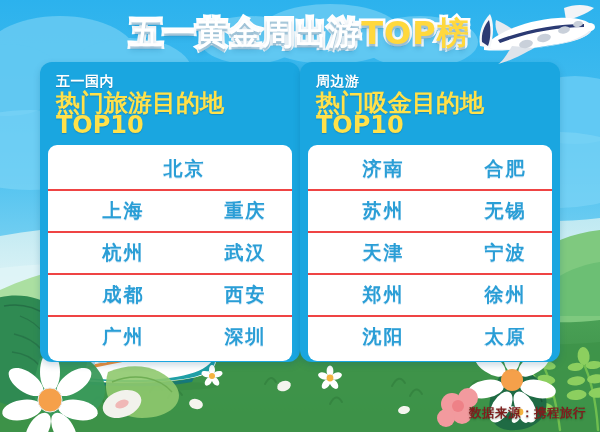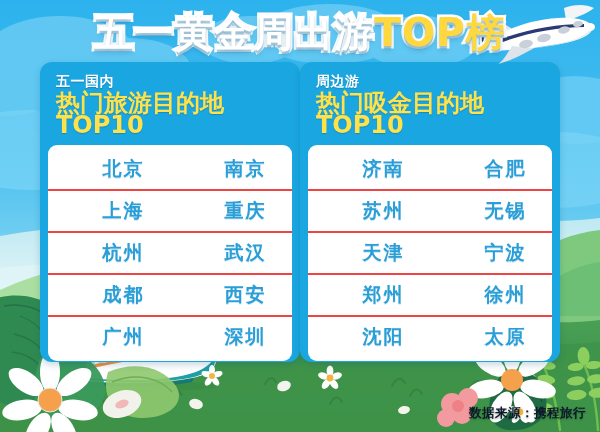--- a/index.html
+++ b/index.html
@@ -26,21 +26,21 @@
   .title-wrap {
     position: absolute;
     left: 0; top: 8px;
     width: 600px;
     height: 54px;
     text-align: center;
     z-index: 12;
   }
   .title {
     display: inline-block;
-    font-size: 39px;
+    font-size: 32px;
     line-height: 50px;
     font-weight: bold;
     letter-spacing: 1px;
     font-family: "DejaVu Sans", "Liberation Sans", sans-serif;
     white-space: nowrap;
   }
   .title .seg {
     display: inline-block;
     -webkit-text-stroke: 5px #ffffff;
     paint-order: stroke fill;
@@ -129,21 +129,21 @@
     font-family: "DejaVu Sans", "Liberation Sans", sans-serif;
     text-shadow: 0 1px 0 rgba(160,205,235,0.55);
     padding-left: 29px;
   }
 
   
   .source {
     position: absolute;
     right: 14px;
     bottom: 10px;
-    color: #0f172a;
+    color: #7f1d1d;
     font-size: 12.5px;
     font-weight: bold;
     letter-spacing: 0.5px;
     font-family: "DejaVu Sans", "Liberation Sans", sans-serif;
     text-shadow: 0 1px 2px rgba(20,70,35,0.45);
     z-index: 14;
     white-space: nowrap;
   }
 </style>
 </head>
@@ -397,21 +397,20 @@
   <div class="cards">
 
     <div class="card">
       <div class="card-head">
         <div class="line1">五一国内</div>
         <div class="line2">热门旅游目的地TOP10</div>
       </div>
       <div class="card-body">
         <div class="row">
           <div class="cell">北京</div>
-          <div class="cell">南京</div>
         </div>
         <div class="row">
           <div class="cell">上海</div>
           <div class="cell">重庆</div>
         </div>
         <div class="row">
           <div class="cell">杭州</div>
           <div class="cell">武汉</div>
         </div>
         <div class="row">

